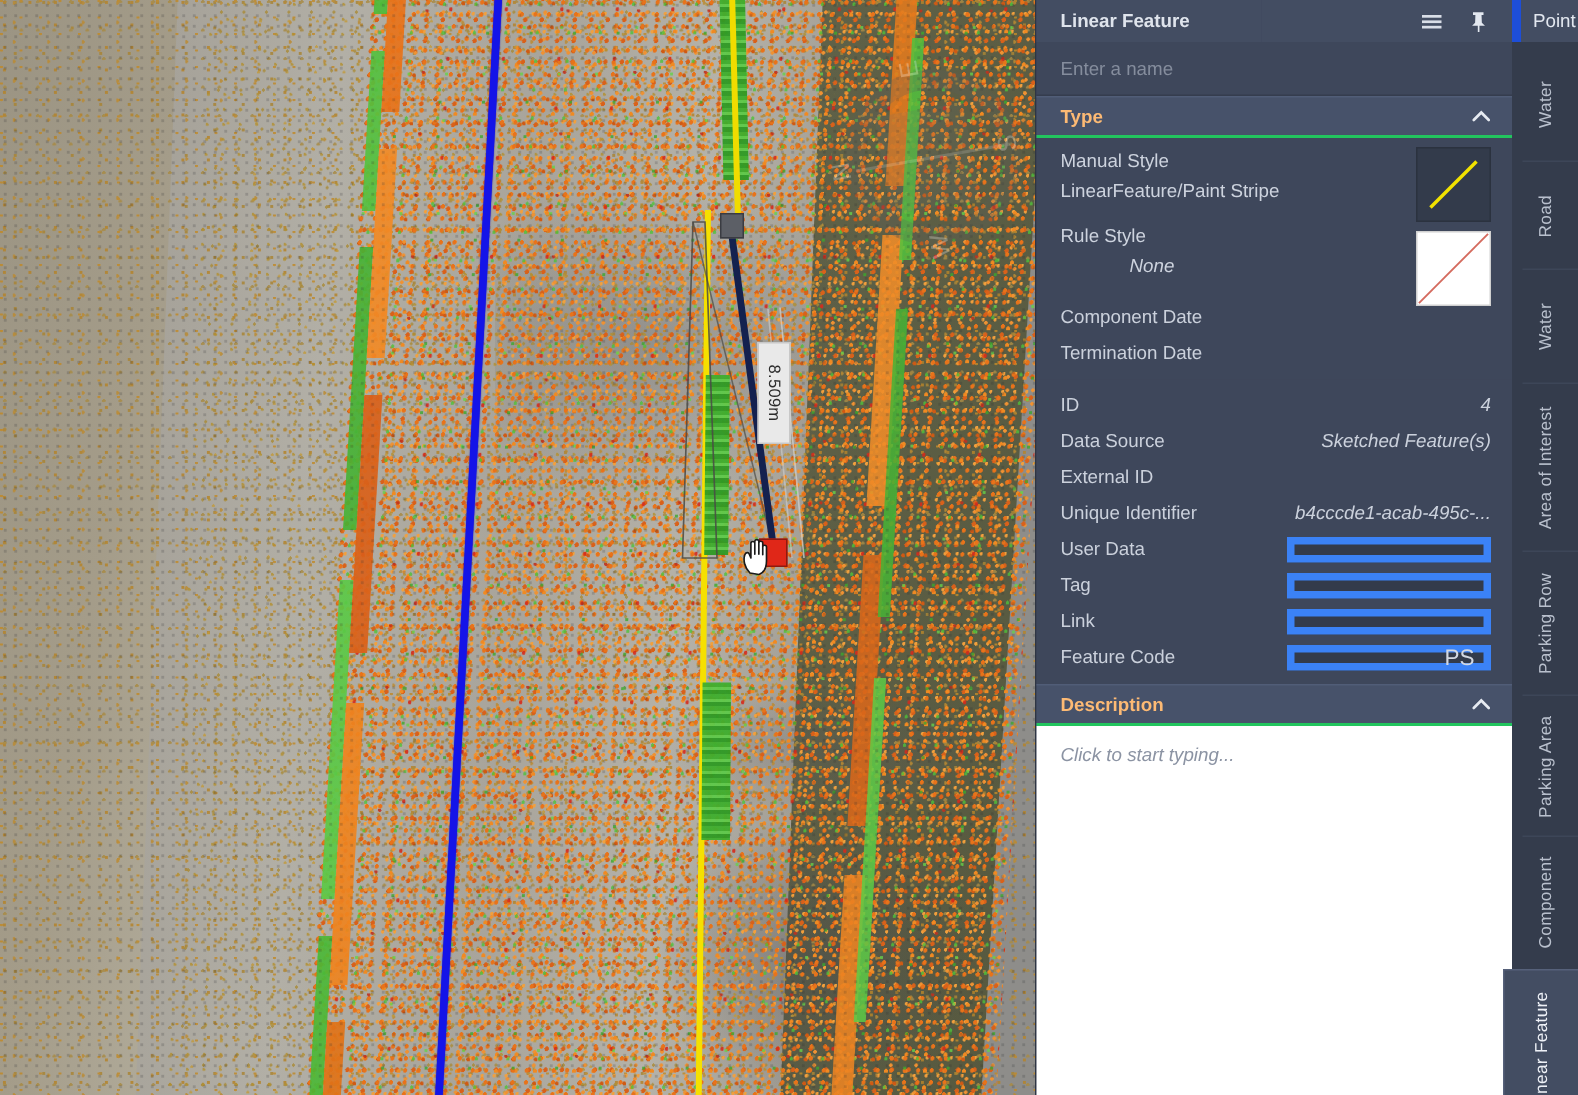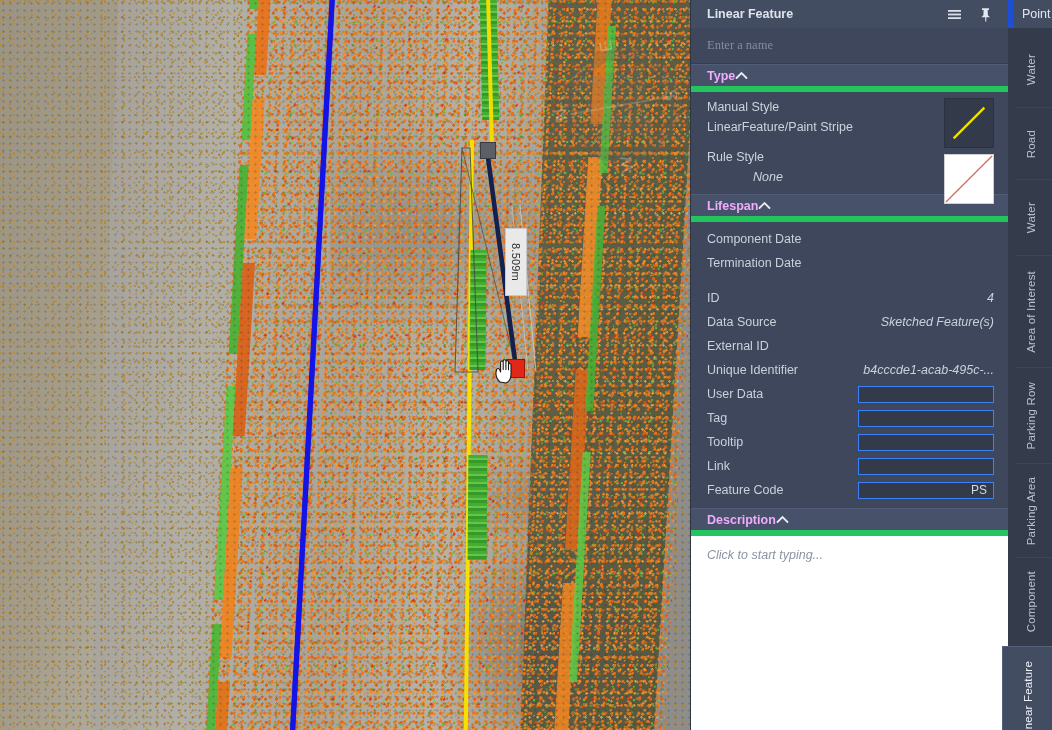--- a/index.html
+++ b/index.html
@@ -211,47 +211,47 @@
   }
   .panel-icon { width: 17px; height: 17px; cursor: pointer; display:block; }
   #name-row {
     height: 36px; display: flex; align-items: center;
     padding: 0 0 0 16px;
     background: #3e475b;
     border-bottom: 1px solid #353d4e;
   }
   #name-input {
     width: 100%; background: transparent; border: 0; outline: none;
-    color: #cfd5e0; font-family: Liberation Serif, serif; font-size: 12.5px;
+    color: #cfd5e0; font-family: Liberation Sans, sans-serif; font-size: 12.5px;
   }
   #name-input::placeholder { color: #858d9d; }
 
   .section-header {
-    height: 28px; display: flex; align-items: center; justify-content: flex-start;
+    height: 28px; display: flex; align-items: center; justify-content: space-between;
     padding: 0 14px 0 16px;
     background: #47526a;
     border-top: 1px solid #515d77;
-    border-bottom: 6px solid #22c55e;
-    font-weight: 700; font-size: 12.5px; color: #f0abfc;
+    border-bottom: 2px solid #22c55e;
+    font-weight: 700; font-size: 12.5px; color: #fdba74;
     cursor: pointer;
   }
   .chev { width: 13px; height: 9px; }
   .section-body { background: #3e475b; }
 
   .prop-row {
     display: flex; align-items: center; justify-content: space-between;
     height: 24px; padding: 0 14px 0 16px;
   }
   .prop-label { color: #cbd1dc; font-size: 12.5px; white-space: nowrap; }
   .prop-value { color: #cbd1dc; font-size: 12.5px; font-style: italic; text-align: right; }
   .prop-field {
     width: 136px; height: 17px; background: #333b4b;
-    border: 1px solid #3b82f6;
+    border: 5px solid #3b82f6;
     display: flex; align-items: center; justify-content: flex-end;
-    padding-right: 6px; font-size: 12px; color: #d3d8e2;
+    padding-right: 6px; font-size: 15px; color: #d3d8e2;
   }
 
   
   #type-body { position: relative; padding: 8px 0 10px 0; }
   .style-block { padding: 0 0 0 16px; }
   .style-title { font-size: 12.5px; color: #cdd3de; margin-bottom: 6px; }
   .style-sub { font-size: 12.5px; color: #cdd3de; }
   .style-sub.italic { font-style: italic; margin-left: 46px; }
   #manual-swatch {
     position: absolute; right: 14px; top: 6px;
@@ -423,26 +423,20 @@
           <line x1="9" y1="41" x2="41" y2="9" stroke="#f2e200" stroke-width="2.4"></line>
         </svg>
       </div>
       <div id="rule-swatch">
         <svg viewBox="0 0 50 50" width="48" height="48">
           <line x1="1" y1="49" x2="49" y2="1" stroke="#d46a5e" stroke-width="1.3"></line>
         </svg>
       </div>
     </div>
 
-    <div class="section-header">
-      <span>Lifespan</span>
-      <svg class="chev" viewBox="0 0 13 9">
-        <path d="M1.5 7 L6.5 2 L11.5 7" fill="none" stroke="#e6eaf1" stroke-width="1.8" stroke-linecap="round"></path>
-      </svg>
-    </div>
     <div class="section-body" style="padding:5px 0 6px 0">
       <div class="prop-row">
         <span class="prop-label">Component Date</span>
         <span class="prop-value"></span>
       </div>
       <div class="prop-row">
         <span class="prop-label">Termination Date</span>
         <span class="prop-value"></span>
       </div>
     </div>
@@ -464,24 +458,20 @@
         <span class="prop-label">Unique Identifier</span>
         <span class="prop-value">b4cccde1-acab-495c-...</span>
       </div>
 
       <div class="prop-row">
         <span class="prop-label">User Data</span>
         <span class="prop-field"></span>
       </div>
       <div class="prop-row">
         <span class="prop-label">Tag</span>
-        <span class="prop-field"></span>
-      </div>
-      <div class="prop-row">
-        <span class="prop-label">Tooltip</span>
         <span class="prop-field"></span>
       </div>
       <div class="prop-row">
         <span class="prop-label">Link</span>
         <span class="prop-field"></span>
       </div>
       <div class="prop-row">
         <span class="prop-label">Feature Code</span>
         <span class="prop-field">PS</span>
       </div>

